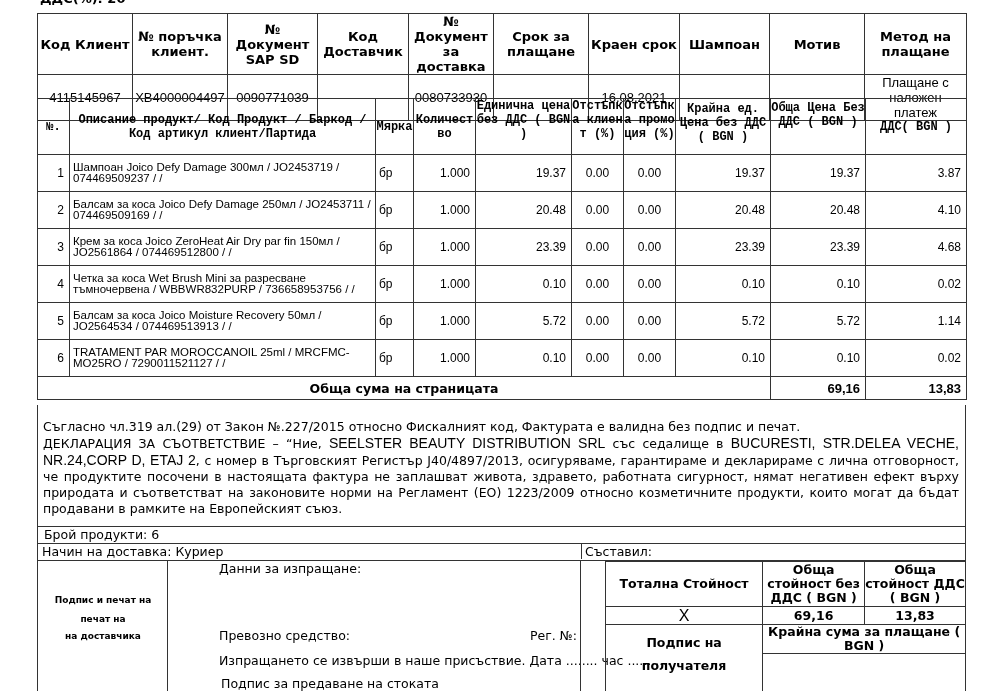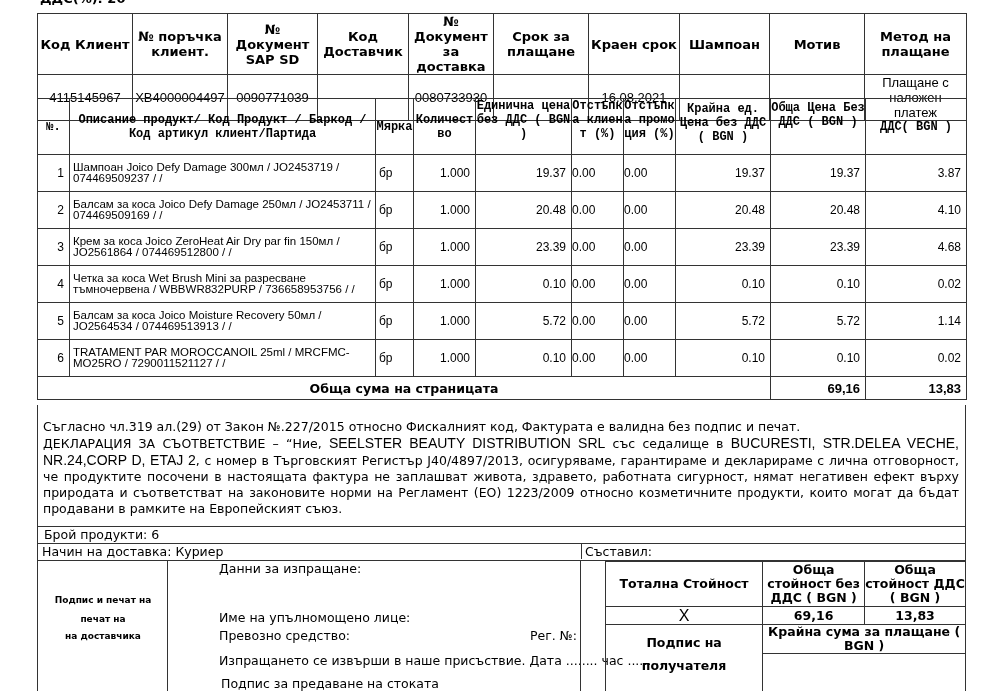--- a/index.html
+++ b/index.html
@@ -14,21 +14,21 @@
   #t-top { left: 37px; top: 13px; width: 929px; }
   #t-top th { height: 31px; font-size: 13px; font-family: "DejaVu Sans", sans-serif; font-weight: bold; text-align: center; line-height: 15px; }
   #t-top td { height: 45px; font-size: 13px; text-align: center; line-height: 15px; }
 
   
   #t-prod { left: 37px; top: 98px; width: 929px; }
   #t-prod th { height: 52px; font-size: 12px; font-family: Liberation Mono, monospace; font-weight: bold; text-align: center; line-height: 14px; vertical-align: top; padding-top: 0px; }
   #t-prod th.mid { vertical-align: middle; }
   #t-prod td { height: 36px; font-size: 12px; }
   #t-prod td.num { text-align: right; padding-right: 5px; }
-  #t-prod td.c { text-align: left; padding-right: 0; }
+  #t-prod td.c { text-align: center; padding-right: 0; }
   #t-prod td.desc { font-size: 11.5px; line-height: 11px; padding-left: 3px; }
   #t-prod td.unit { padding-left: 3px; }
   #t-prod tr.total td { height: 22px; font-weight: bold; font-family: "Liberation Sans", sans-serif; font-size: 13px; }
   #t-prod tr.total td.lbl { text-align: center; font-family: "DejaVu Sans", sans-serif; font-size: 12.5px; }
 
   .notes { left: 37px; top: 405px; width: 929px; height: 122px; border-left: 1.5px solid #333; border-right: 1.5px solid #333; border-bottom: 1.5px solid #333; box-sizing: border-box; padding: 14px 6px 0 5px; font-size: 12.5px; line-height: 16px; font-family: "DejaVu Sans", sans-serif; }
   .notes .dec { text-align: justify; }
   .notes .arial { font-family: "Liberation Sans", sans-serif; font-size: 14px; }
 
   .row-count { left: 37px; top: 527px; width: 929px; height: 17px; border-left: 1.5px solid #333; border-right: 1.5px solid #333; border-bottom: 1.5px solid #333; box-sizing: border-box; font-size: 12.5px; font-family: "DejaVu Sans", sans-serif; padding-left: 6px; line-height: 16px; }
@@ -215,21 +215,20 @@
 </div>
 
 <div class="abs bottom">
   <div class="abs supplier-sig">
     <div style="top:34px">Подпис и печат на</div>
     <div style="top:53px">печат на</div>
     <div style="top:70px">на доставчика</div>
   </div>
   <div class="abs ship">
     <div style="top:0px">Данни за изпращане:</div>
-    <div style="top:49px">Име на упълномощено лице:</div>
     <div style="top:67px">Превозно средство:</div>
     <div style="top:67px; left:315px">Рег. №:</div>
     <div style="top:92px">Изпращането се извърши в наше присъствие. Дата ........ час ...........</div>
     <div style="top:115px; left:6px">Подпис за предаване на стоката</div>
   </div>
 </div>
 <div class="abs cover-left"></div>
 
 <table id="t-totals">
   <colgroup>

